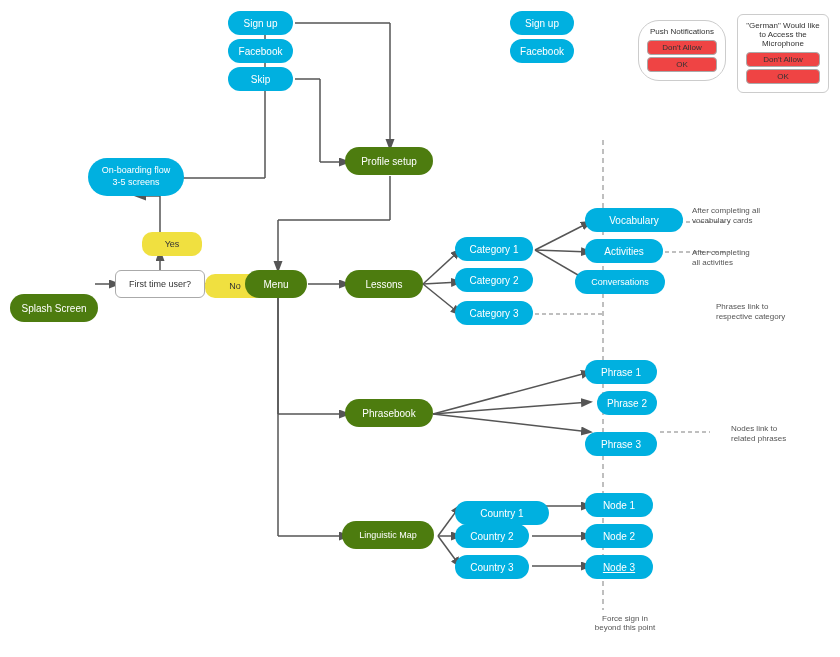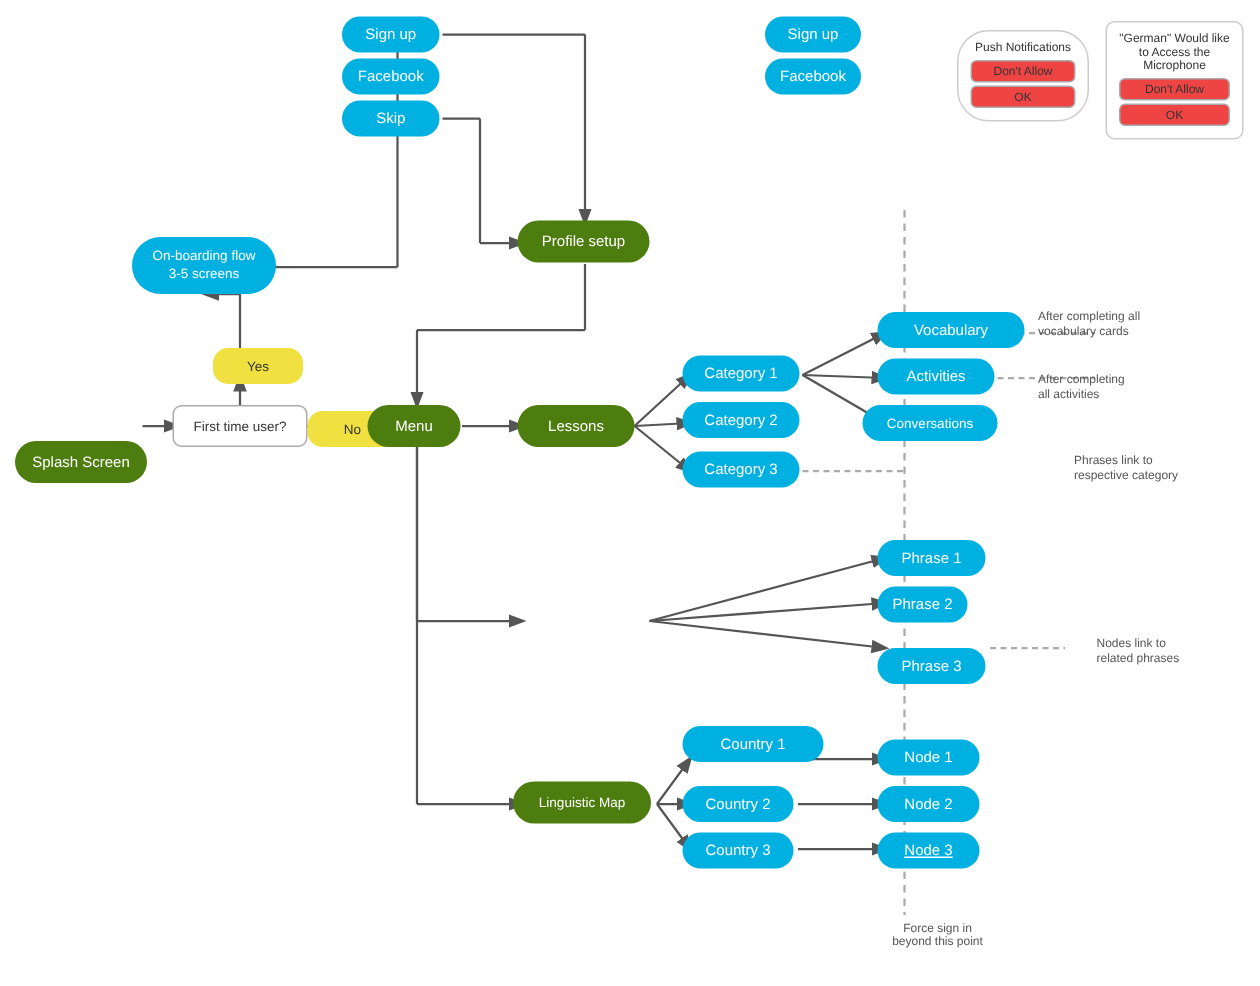--- a/index.html
+++ b/index.html
@@ -209,30 +209,31 @@
   <div class="node node-blue" style="left:455px;top:268px;width:78px;height:24px;">Category 2</div>
 
   <div class="node node-blue" style="left:455px;top:301px;width:78px;height:24px;">Category 3</div>
 
   <div class="node node-blue" style="left:585px;top:208px;width:98px;height:24px;">Vocabulary</div>
 
   <div class="node node-blue" style="left:585px;top:239px;width:78px;height:24px;">Activities</div>
 
   <div class="node node-blue" style="left:575px;top:270px;width:90px;height:24px;font-size:9px;">Conversations</div>
 
+  <div class="node node-green" style="left:345px;top:399px;width:88px;height:28px;">Phrasebook</div>
 
   <div class="node node-blue" style="left:585px;top:360px;width:72px;height:24px;">Phrase 1</div>
 
-  <div class="node node-blue" style="left:585px;top:391px;width:56px;height:24px;text-align:right;">Phrase 2</div>
+  <div class="node node-blue" style="left:597px;top:391px;width:56px;height:24px;text-align:right;">Phrase 2</div>
 
   <div class="node node-blue" style="left:585px;top:422px;width:72px;height:24px;margin-top:10px;">Phrase 3</div>
 
   <div class="node node-green" style="left:342px;top:521px;width:92px;height:28px;font-size:9px;">Linguistic Map</div>
 
-  <div class="node node-blue" style="left:455px;top:484px;width:94px;height:24px;">Country 1</div>
+  <div class="node node-blue" style="left:455px;top:501px;width:94px;height:24px;">Country 1</div>
 
   <div class="node node-blue" style="left:455px;top:524px;width:74px;height:24px;">Country 2</div>
 
   <div class="node node-blue" style="left:455px;top:555px;width:74px;height:24px;">Country 3</div>
 
   <div class="node node-blue" style="left:585px;top:493px;width:68px;height:24px;">Node 1</div>
 
   <div class="node node-blue" style="left:585px;top:524px;width:68px;height:24px;">Node 2</div>
 
   <div class="node node-blue" style="left:585px;top:555px;width:68px;height:24px;text-decoration:underline;">Node 3</div>

